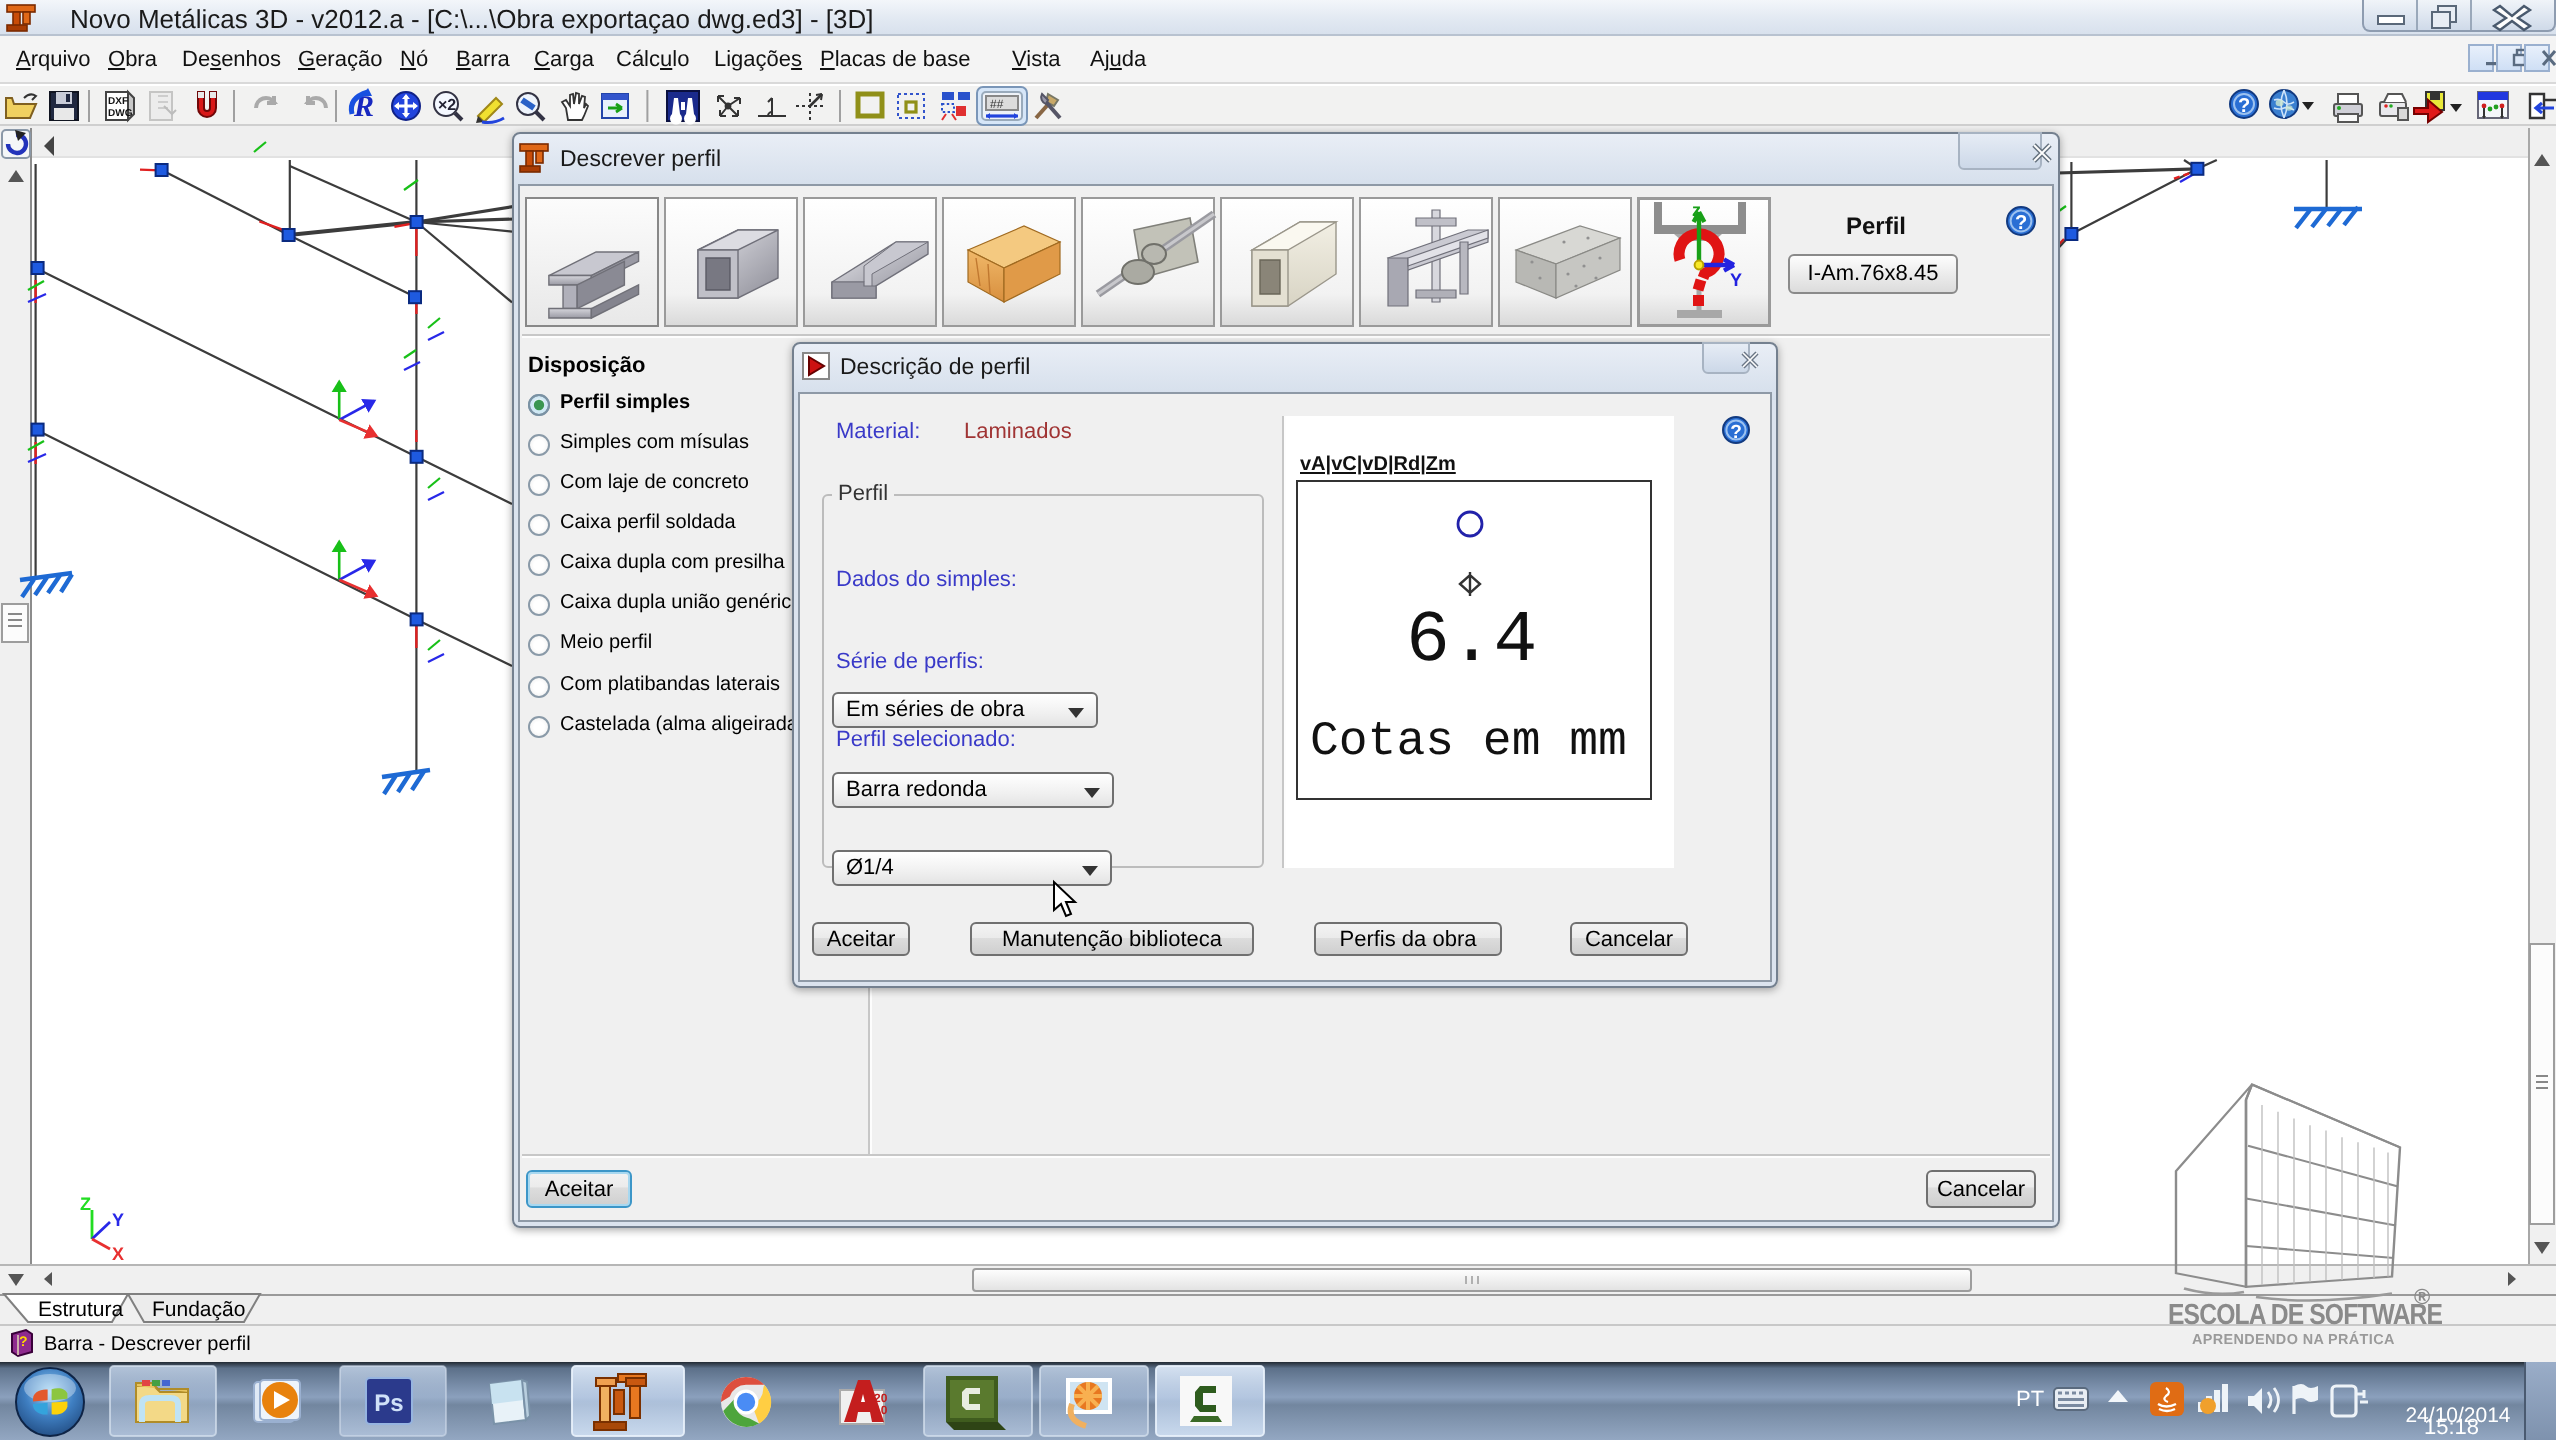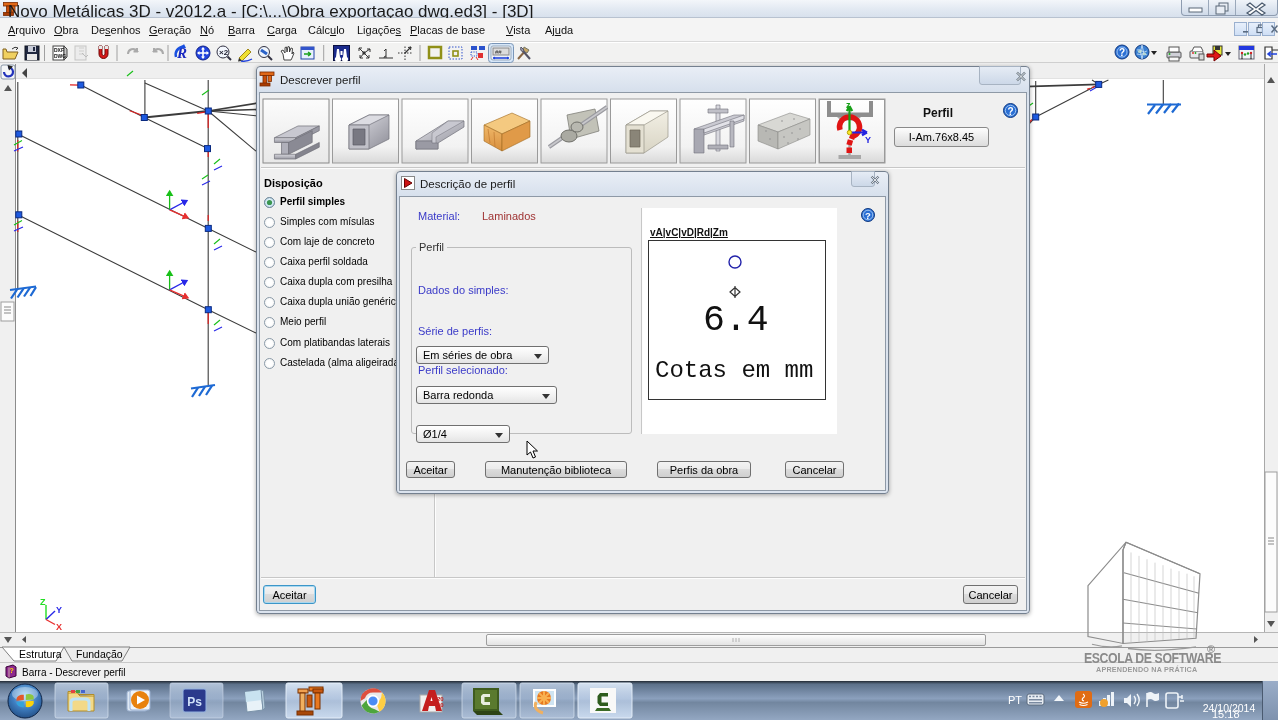--- a/index.html
+++ b/index.html
@@ -3,21 +3,21 @@
 <meta charset="utf-8">
 <style>
 * { margin:0; padding:0; box-sizing:border-box; }
 html,body { width:1278px; height:720px; overflow:hidden; }
 body { font-family:"Liberation Sans", sans-serif; position:relative; background:#fff; }
 .abs { position:absolute; }
 
 
 #titlebar { left:0; top:0; width:1278px; height:18px;
   background:linear-gradient(#f3f6fa,#e2e9f2 55%,#d8e1ed); border-bottom:1px solid #b8c2d0; }
-#titletext { left:8px; top:2px; font-size:17px; color:#1a1a1a;text-decoration:underline; }
+#titletext { left:35px; top:2px; font-size:13px; color:#1a1a1a; }
 #menubar { left:0; top:18px; width:1278px; height:24px; background:#f4f4f4; border-bottom:1px solid #d9d9d9;}
 .menuitem { position:absolute; top:24px; font-size:11px; color:#111; }
 #toolbar { left:0; top:43px; width:1278px; height:20px; background:#f2f2f1; border-bottom:1px solid #cfcfcf; }
 
 
 #capbtns { left:1181px; top:0; width:97px; height:16px; background:linear-gradient(#f0f4f9,#cfdae9);
   border:1px solid #8e9cb0; border-top:none; border-radius:0 0 4px 4px; display:flex; }
 #capbtns .cb { flex:1; border-right:1px solid #9aa8ba; position:relative; }
 #capbtns .cb:last-child { border-right:none; flex:1.6; }
 
@@ -656,21 +656,21 @@
 <path d="M21 31 A10 10 0 1 1 33.5 37.5 L32.5 40" stroke="#e01414" stroke-width="5.5" fill="none"></path>
 <path d="M31.5 41 L30 46" stroke="#e01414" stroke-width="5.5"></path>
 <rect x="27.5" y="48.5" width="5.5" height="5.5" fill="#e01414"></rect>
 <path d="M30.5 33.5 L30.5 7 M30.5 7 L27.8 12 M30.5 7 L33.2 12" stroke="#18a018" stroke-width="2.2" fill="none"></path>
 <path d="M30.5 33.5 L48 33.5 M48 33.5 L43 30.7 M48 33.5 L43 36.3" stroke="#2222e0" stroke-width="2.2" fill="none"></path>
 <text x="27" y="9" font-size="9" font-weight="bold" fill="#18a018">z</text>
 <text x="46" y="44" font-size="9" font-weight="bold" fill="#2222e0">Y</text>
 <circle cx="30.5" cy="33.5" r="2.2" fill="#f8e828" stroke="#b8a000"></circle>
 </svg>
 <div class="abs" style="left:908px;top:106px;width:60px;font-size:12px;font-weight:bold;text-align:center;color:#111">Perfil</div>
-<div class="abs" style="left:894px;top:127px;width:95px;height:20px;border:1px solid #8a8a8a;border-radius:3px;background:linear-gradient(#fdfdfd,#ececec 50%,#dcdcdc);font-size:11px;text-align:center;line-height:19px">I-Am.76x8.45</div>
+<div class="abs" style="left:894px;top:127px;width:85px;height:20px;border:1px solid #8a8a8a;border-radius:3px;background:linear-gradient(#fdfdfd,#ececec 50%,#dcdcdc);font-size:11px;text-align:center;line-height:19px">I-Am.76x8.45</div>
 <svg class="abs" width="15" height="15" style="left:1003px;top:103px">
   <circle cx="7.5" cy="7.5" r="7" fill="#2a6fd4" stroke="#123a80"></circle>
   <circle cx="7.5" cy="7.5" r="5.2" fill="none" stroke="#9cc2f0" stroke-width="1"></circle>
   <text x="7.5" y="11.5" font-size="10" font-weight="bold" fill="#fff" text-anchor="middle">?</text>
 </svg>
 <div class="abs" style="left:261px;top:167px;width:764px;height:2px;border-top:1px solid #c7c7c7;border-bottom:1px solid #fdfdfd"></div>
 
 <div class="abs" style="left:264px;top:177px;font-size:11px;font-weight:bold;color:#000">Disposição</div>
 <div class="radio" style="left:264px;top:197px;background:radial-gradient(circle at 50% 45%,#fff 15%,#d0e8f4 50%)"></div>
 <svg class="abs" width="11" height="11" style="left:264px;top:197px">
@@ -728,21 +728,21 @@
 <div class="ddown" style="left:416px;top:304px;width:133px">
     <span style="position:absolute;left:6px;top:2px">Em séries de obra</span>
     <span class="arr"></span>
   </div>
 <div class="bluelbl" style="left:418px;top:325px">Série de perfis:</div>
 <div class="ddown" style="left:416px;top:344px;width:141px">
     <span style="position:absolute;left:6px;top:2px">Barra redonda</span>
     <span class="arr"></span>
   </div>
 <div class="bluelbl" style="left:418px;top:364px">Perfil selecionado:</div>
-<div class="ddown" style="left:416px;top:383px;width:94px">
+<div class="ddown" style="left:416px;top:383px;width:140px">
     <span style="position:absolute;left:6px;top:2px">Ø1/4</span>
     <span class="arr"></span>
   </div>
 
 <div class="abs" style="left:641px;top:208px;width:2px;height:226px;border-left:1px solid #c7c7c7;border-right:1px solid #fdfdfd"></div>
 <div class="abs" style="left:643px;top:208px;width:194px;height:226px;background:#fff"></div>
 <div class="abs" style="left:650px;top:227px;font-size:10px;font-weight:bold;color:#111;text-decoration:underline">vA|vC|vD|Rd|Zm</div>
 <div class="abs" style="left:648px;top:240px;width:178px;height:160px;background:#fff;border:1px solid #333"></div>
 <svg class="abs" width="178" height="160" style="left:648px;top:240px">
   <circle cx="87" cy="22" r="6" fill="none" stroke="#2222aa" stroke-width="1.4"></circle>

